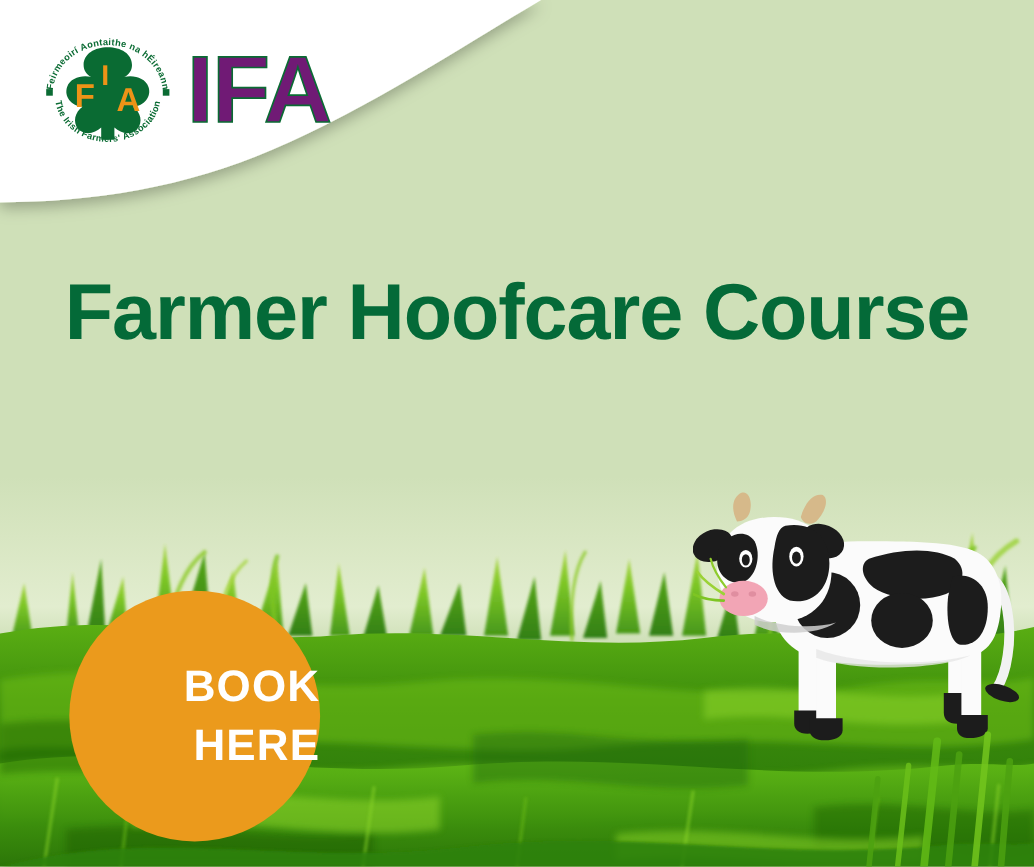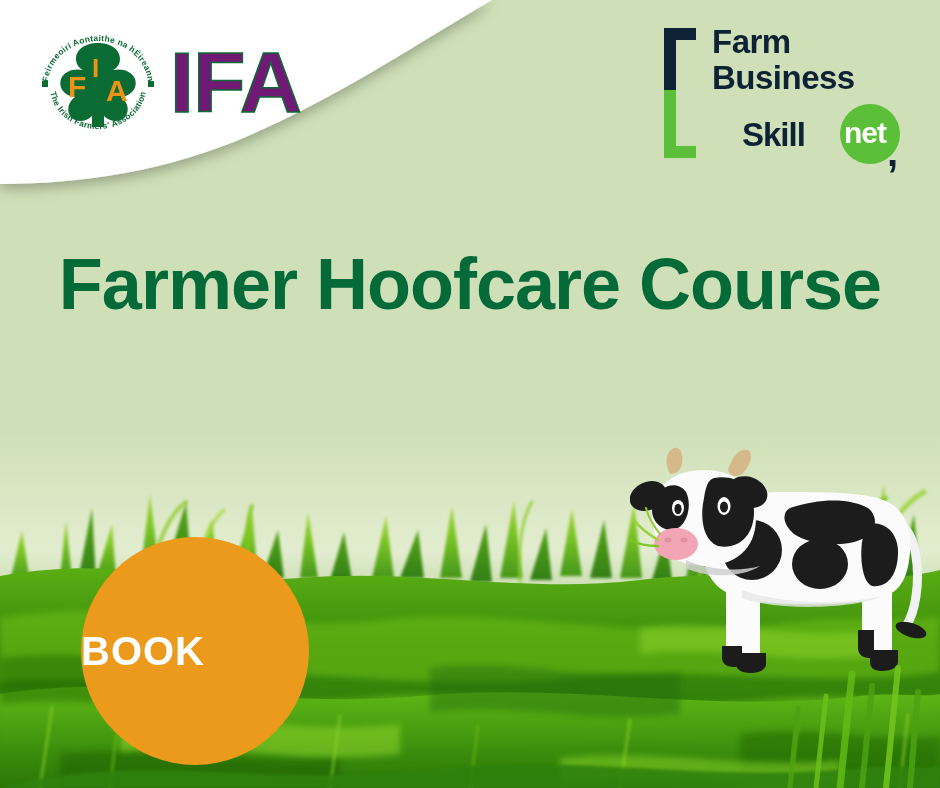--- a/index.html
+++ b/index.html
@@ -173,30 +173,30 @@
     position: absolute;
     left: 630px;
     top: 440px;
     width: 320px;
     height: 250px;
   }
 
   
   .book-btn {
     position: absolute;
-    left: 81px;
+    left: 63px;
     top: 537px;
     width: 228px;
     height: 228px;
     border-radius: 50%;
     background: #eb9a1c;
     color: #ffffff;
     display: flex;
     flex-direction: column;
-    align-items: flex-start;
+    align-items: flex-end;
     justify-content: center;
     cursor: pointer;
   }
   .book-line {
     font-size: 40px;
     font-weight: bold;
     letter-spacing: 1px;
     line-height: 1.35;
   }
 </style>
@@ -427,38 +427,23 @@
       <text font-family="Liberation Sans, sans-serif" font-size="8.4" font-weight="bold" fill="#0a6b33" letter-spacing="0.3">
         <textPath href="#arcBot" startOffset="50%" text-anchor="middle">The Irish Farmers' Association</textPath>
       </text>
 
       <rect x="6" y="58" width="6" height="6" fill="#0a6b33"></rect>
       <rect x="112" y="58" width="6" height="6" fill="#0a6b33"></rect>
     </svg>
     <div class="ifa-wordmark">IFA</div>
   </div>
 
-  <div class="skillnet-wrap">
-    <svg class="fb-bracket" viewBox="0 0 34 130">
-      <path d="M32 0 L32 12 L12 12 L12 70 L0 70 L0 0 Z" fill="#0e2235"></path>
-      <path d="M0 62 L12 62 L12 118 L32 118 L32 130 L0 130 Z" fill="#5bbf3a"></path>
-    </svg>
-    <div class="fb-text">
-      <div>Farm</div>
-      <div>Business</div>
-    </div>
-    <div class="skillnet-mark">
-      <div class="sn-circle"></div>
-      <div class="sn-skill">Skill</div>
-      <div class="sn-net">net</div>
-      <div class="sn-comma">,</div>
-    </div>
-  </div>
 
   <div class="headline">
     <div class="headline-l1">Farmer Hoofcare Course</div>
   </div>
 
   <div class="book-btn">
     <div class="book-line">BOOK</div>
+    <div class="book-line">HERE</div>
   </div>
 
 </div>
 
 </body></html>

